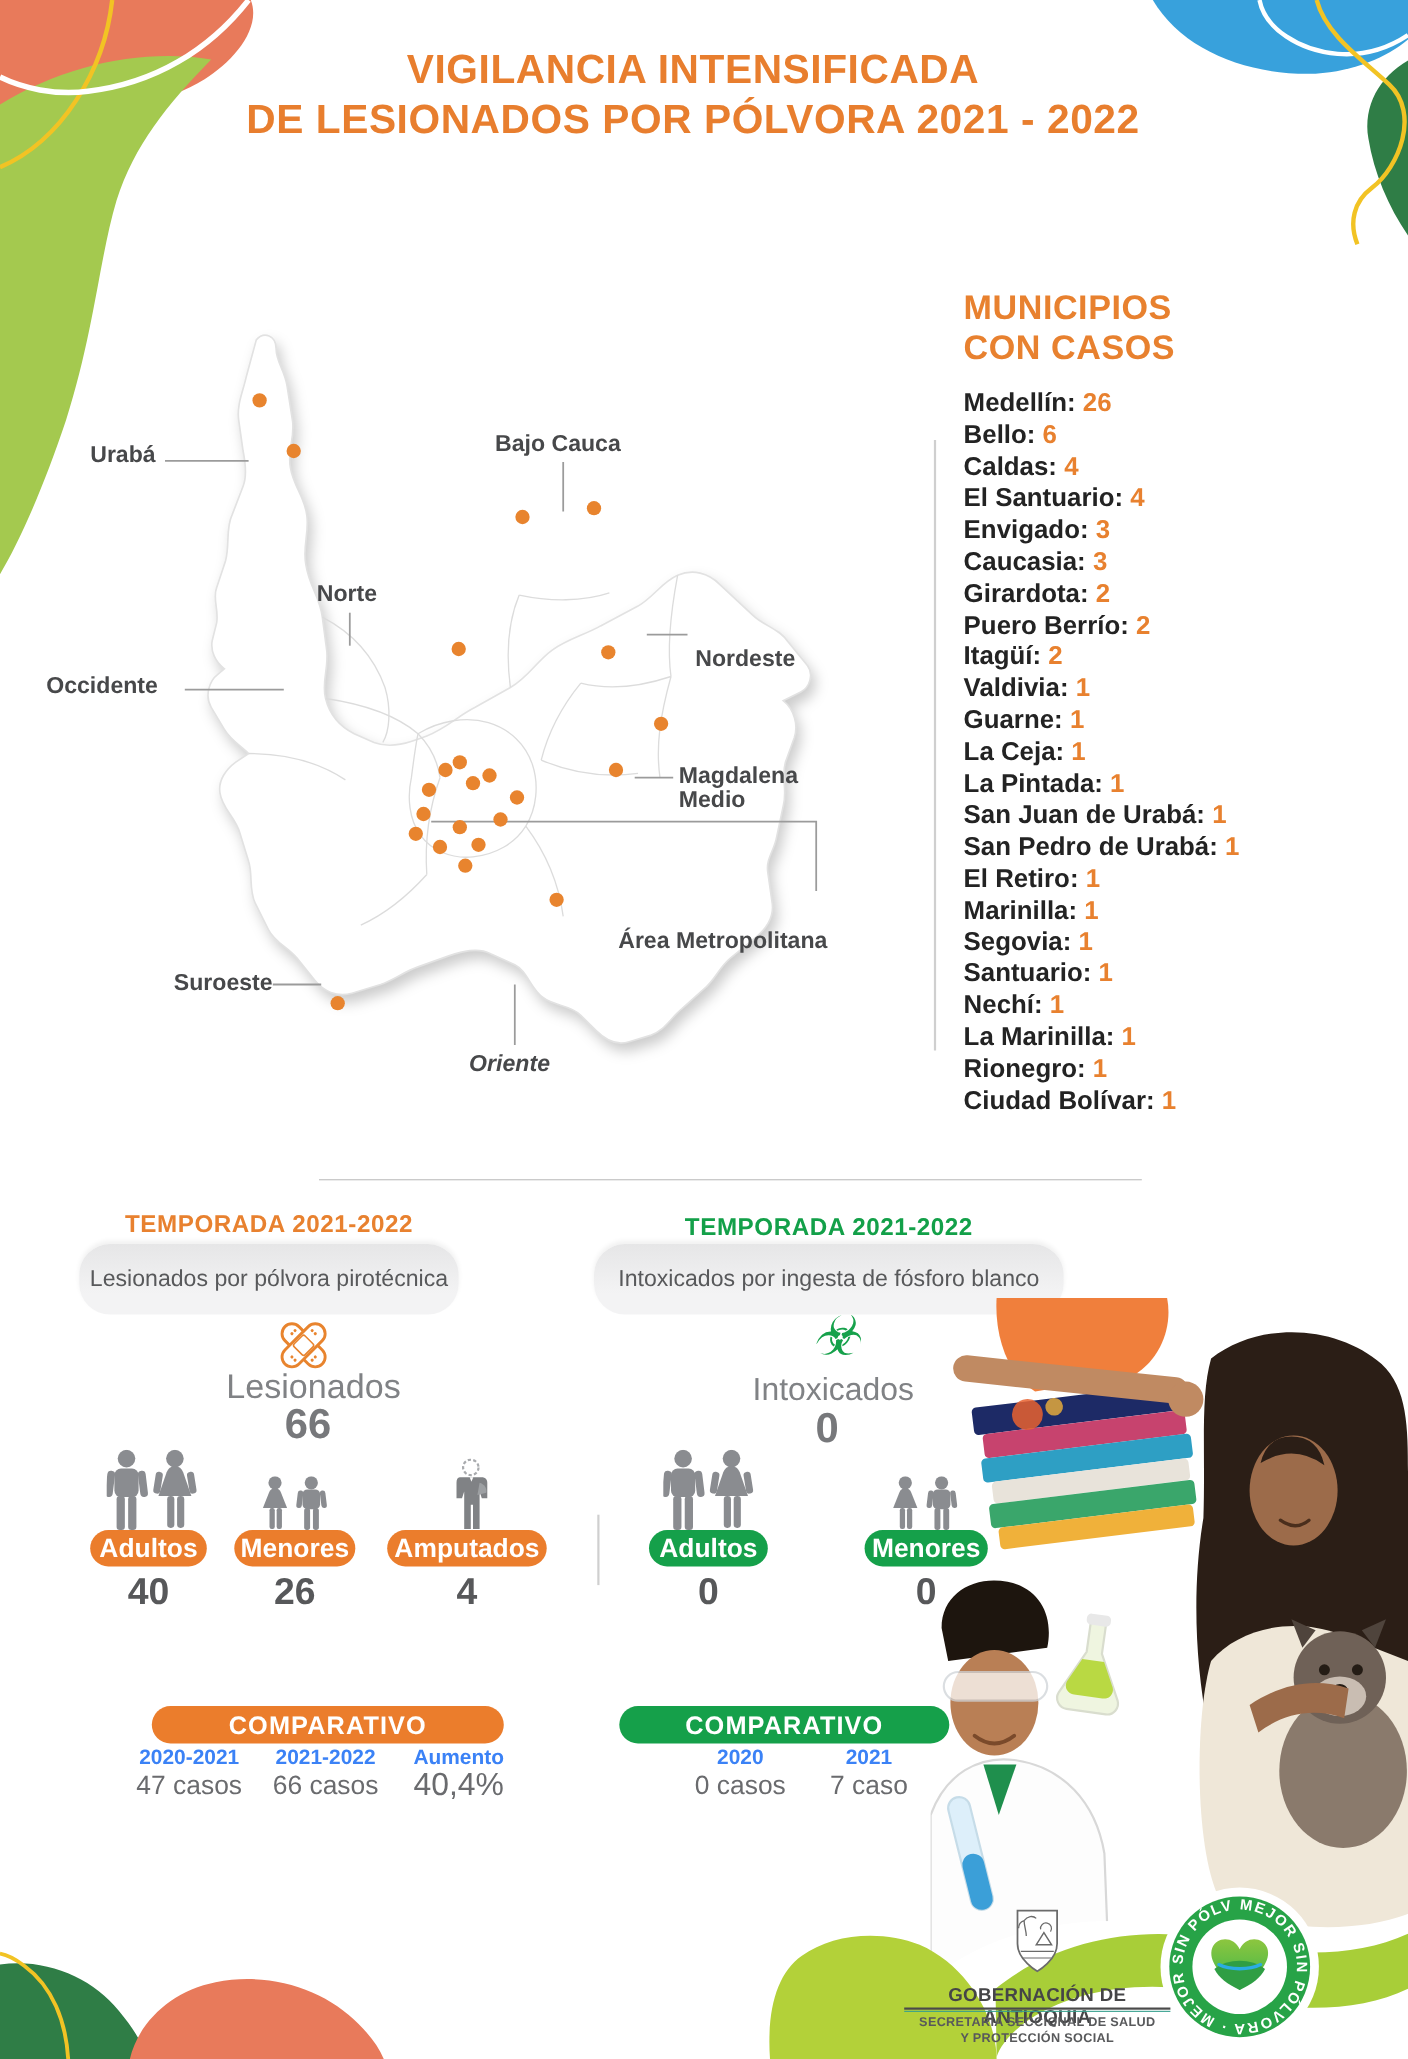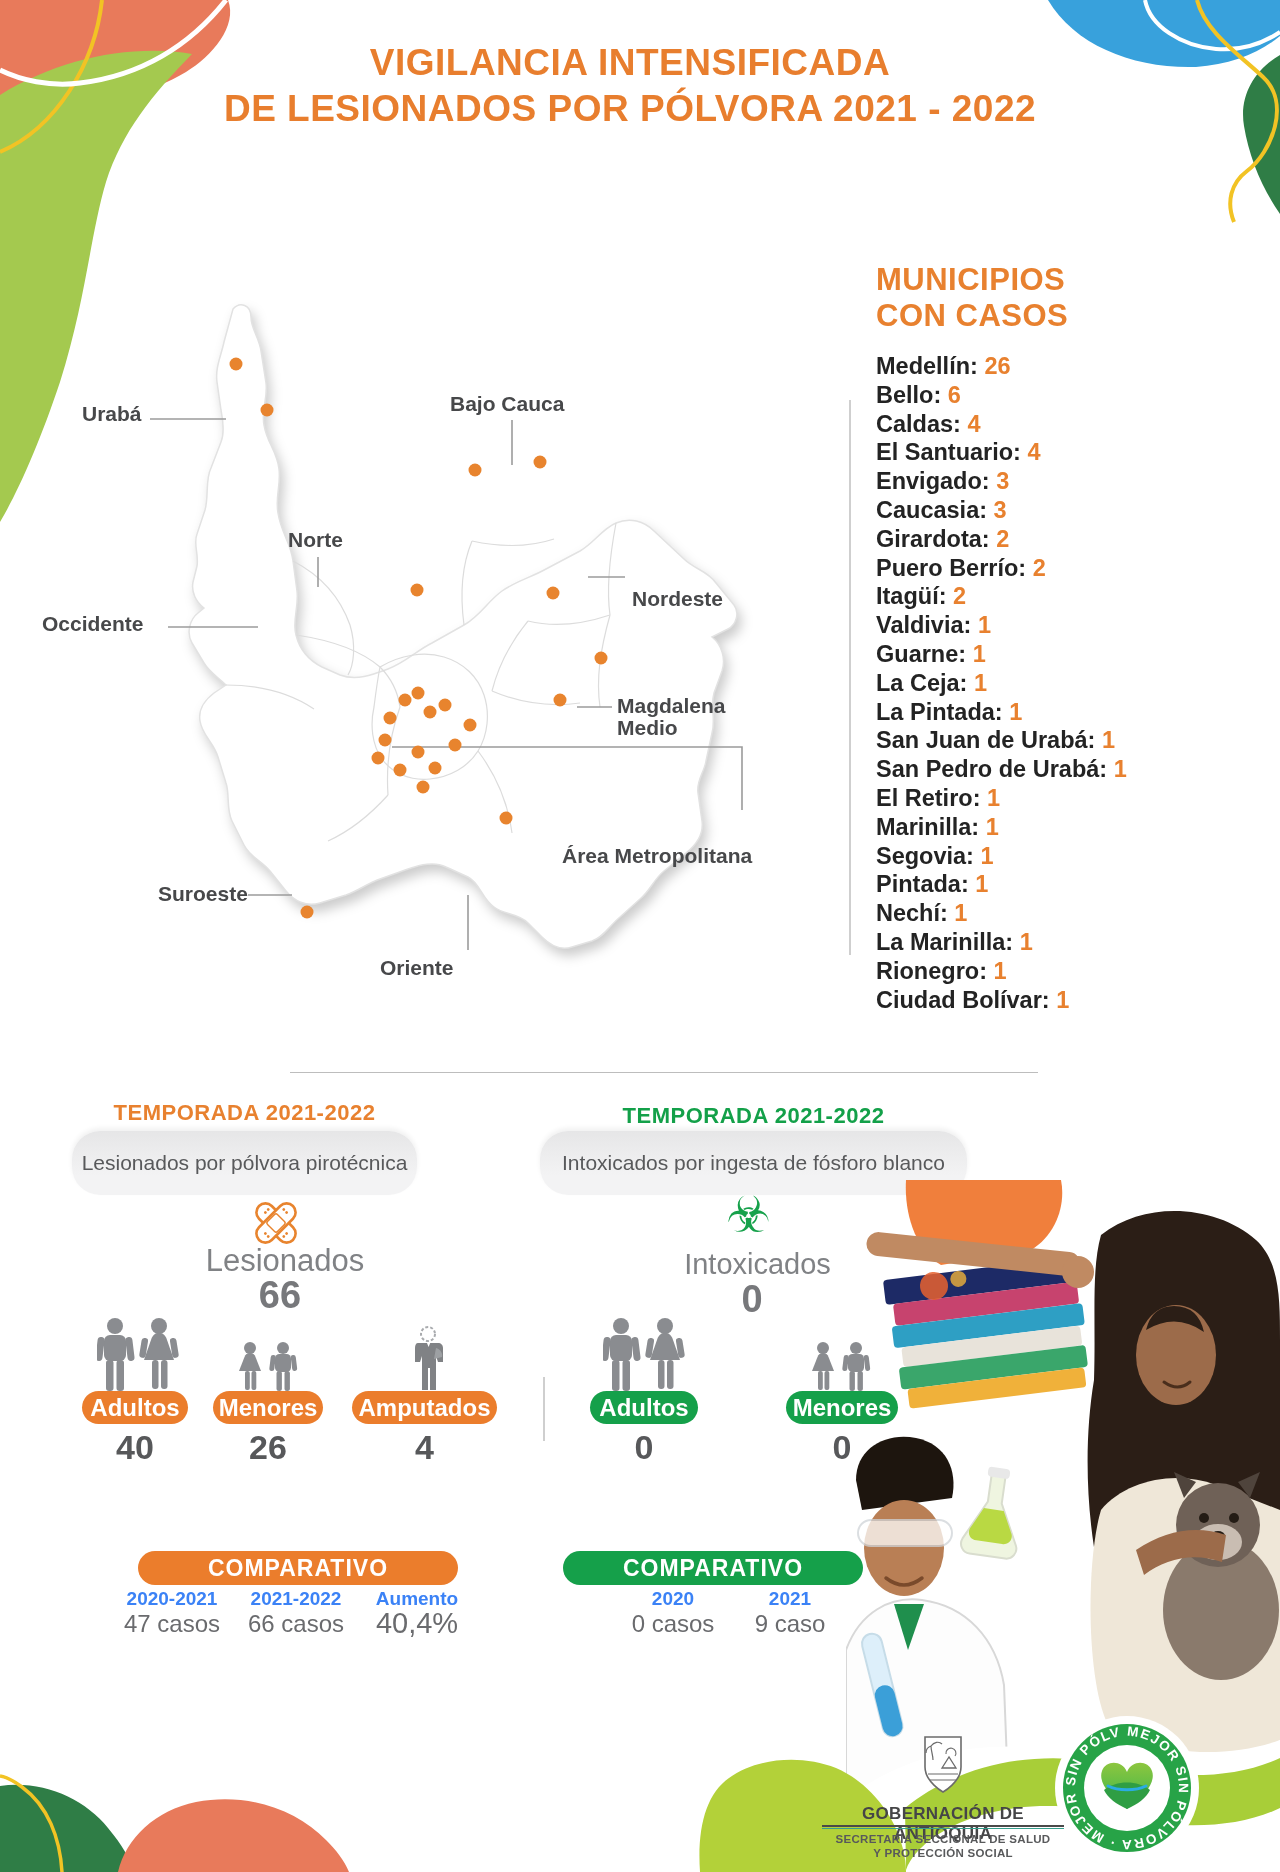--- a/index.html
+++ b/index.html
@@ -1,19 +1,19 @@
 <!DOCTYPE html>
 <html><head>
 <meta charset="utf-8">
 <style>
   html,body{margin:0;padding:0;background:#fff;}
   #page{position:relative;width:1280px;height:1872px;background:#ffffff;overflow:hidden;
         font-family:"Liberation Sans",sans-serif;}
   .abs{position:absolute;}
-  .ctr{text-align:left;}
+  .ctr{text-align:right;font-style:italic;}
   .title-line{width:100%;text-align:center;font-weight:bold;color:#E87E2E;font-size:37px;line-height:46px;letter-spacing:.5px;}
   .banner{background:#149E47;border-radius:29px;color:#fff;font-weight:bold;font-size:29px;
           display:flex;align-items:center;justify-content:center;letter-spacing:.5px;}
   .map-label{font-size:21px;font-weight:bold;color:#47484A;}
   .muni-head{font-size:31px;line-height:36px;font-weight:bold;color:#E8812F;letter-spacing:.5px;}
   .muni-row{font-size:23.5px;line-height:28.8px;font-weight:bold;color:#232323;white-space:nowrap;}
   .muni-count{color:#E8812F;}
   .season{font-size:22px;font-weight:bold;letter-spacing:.5px;text-align:center;}
   .graybox{background:linear-gradient(180deg,#e6e6e7 0%,#f3f3f4 70%);border-radius:28px;
            display:flex;align-items:center;justify-content:center;color:#58595B;
@@ -157,21 +157,21 @@
       <div class="muni-row"><span class="muni-name">Itagüí: </span><span class="muni-count">2</span></div>
       <div class="muni-row"><span class="muni-name">Valdivia: </span><span class="muni-count">1</span></div>
       <div class="muni-row"><span class="muni-name">Guarne: </span><span class="muni-count">1</span></div>
       <div class="muni-row"><span class="muni-name">La Ceja: </span><span class="muni-count">1</span></div>
       <div class="muni-row"><span class="muni-name">La Pintada: </span><span class="muni-count">1</span></div>
       <div class="muni-row"><span class="muni-name">San Juan de Urabá: </span><span class="muni-count">1</span></div>
       <div class="muni-row"><span class="muni-name">San Pedro de Urabá: </span><span class="muni-count">1</span></div>
       <div class="muni-row"><span class="muni-name">El Retiro: </span><span class="muni-count">1</span></div>
       <div class="muni-row"><span class="muni-name">Marinilla: </span><span class="muni-count">1</span></div>
       <div class="muni-row"><span class="muni-name">Segovia: </span><span class="muni-count">1</span></div>
-      <div class="muni-row"><span class="muni-name">Pintada: </span><span class="muni-count">1</span></div>
+      <div class="muni-row"><span class="muni-name">Santuario: </span><span class="muni-count">1</span></div>
       <div class="muni-row"><span class="muni-name">Nechí: </span><span class="muni-count">1</span></div>
       <div class="muni-row"><span class="muni-name">La Marinilla: </span><span class="muni-count">1</span></div>
       <div class="muni-row"><span class="muni-name">Rionegro: </span><span class="muni-count">1</span></div>
       <div class="muni-row"><span class="muni-name">Ciudad Bolívar: </span><span class="muni-count">1</span></div>
     </div>
 
   <div class="abs hline" style="left:290px;top:1072px;width:748px;"></div>
 
   <div class="abs season" style="left:72px;top:1100px;width:345px;color:#E8812F;">TEMPORADA 2021-2022</div>
   <div class="abs graybox" style="left:72px;top:1131px;width:345px;height:64px;font-size:21px;">Lesionados por pólvora pirotécnica</div>
@@ -288,21 +288,21 @@
   <div class="abs comp-val" style="left:112px;top:1610px;width:120px;">47 casos</div>
   <div class="abs comp-head" style="left:236px;top:1588px;width:120px;">2021-2022</div>
   <div class="abs comp-val" style="left:236px;top:1610px;width:120px;">66 casos</div>
   <div class="abs comp-head" style="left:362px;top:1588px;width:110px;">Aumento</div>
   <div class="abs comp-val" style="left:357px;top:1607px;width:120px;font-size:29px;">40,4%</div>
 
   <div class="abs comp-bar" style="left:563px;top:1551px;width:300px;height:34px;background:#15A04A;">COMPARATIVO</div>
   <div class="abs comp-head" style="left:613px;top:1588px;width:120px;">2020</div>
   <div class="abs comp-val" style="left:613px;top:1610px;width:120px;">0 casos</div>
   <div class="abs comp-head" style="left:730px;top:1588px;width:120px;">2021</div>
-  <div class="abs comp-val" style="left:730px;top:1610px;width:120px;">9 caso</div>
+  <div class="abs comp-val" style="left:730px;top:1610px;width:120px;">7 caso</div>
 
   <svg class="abs" style="left:846px;top:1180px;" width="434" height="660" viewBox="0 0 434 660">
 
     <path d="M255,55 C300,20 370,25 410,60 C434,82 434,120 434,160 L434,520 C400,540 330,540 290,510 C260,488 248,440 252,390 C240,330 238,260 248,200 C250,140 245,90 255,55 Z" fill="#2B1E16"></path>
     <ellipse cx="330" cy="175" rx="40" ry="50" fill="#9C6B4A"></ellipse>
     <path d="M300,150 q30,-18 58,2 q-6,-26 -30,-26 q-22,0 -28,24 z" fill="#2B1E16"></path>
     <path d="M318,202 q14,10 26,0" fill="none" stroke="#4A2E1C" stroke-width="3" stroke-linecap="round"></path>
     <path d="M255,330 C280,300 330,290 370,305 L434,330 L434,560 C380,580 300,575 262,545 C240,500 240,380 255,330 Z" fill="#EFE7D8"></path>
     <ellipse cx="375" cy="430" rx="58" ry="70" fill="#8A7A6C"></ellipse>
     <circle cx="372" cy="345" r="42" fill="#6F6157"></circle>

